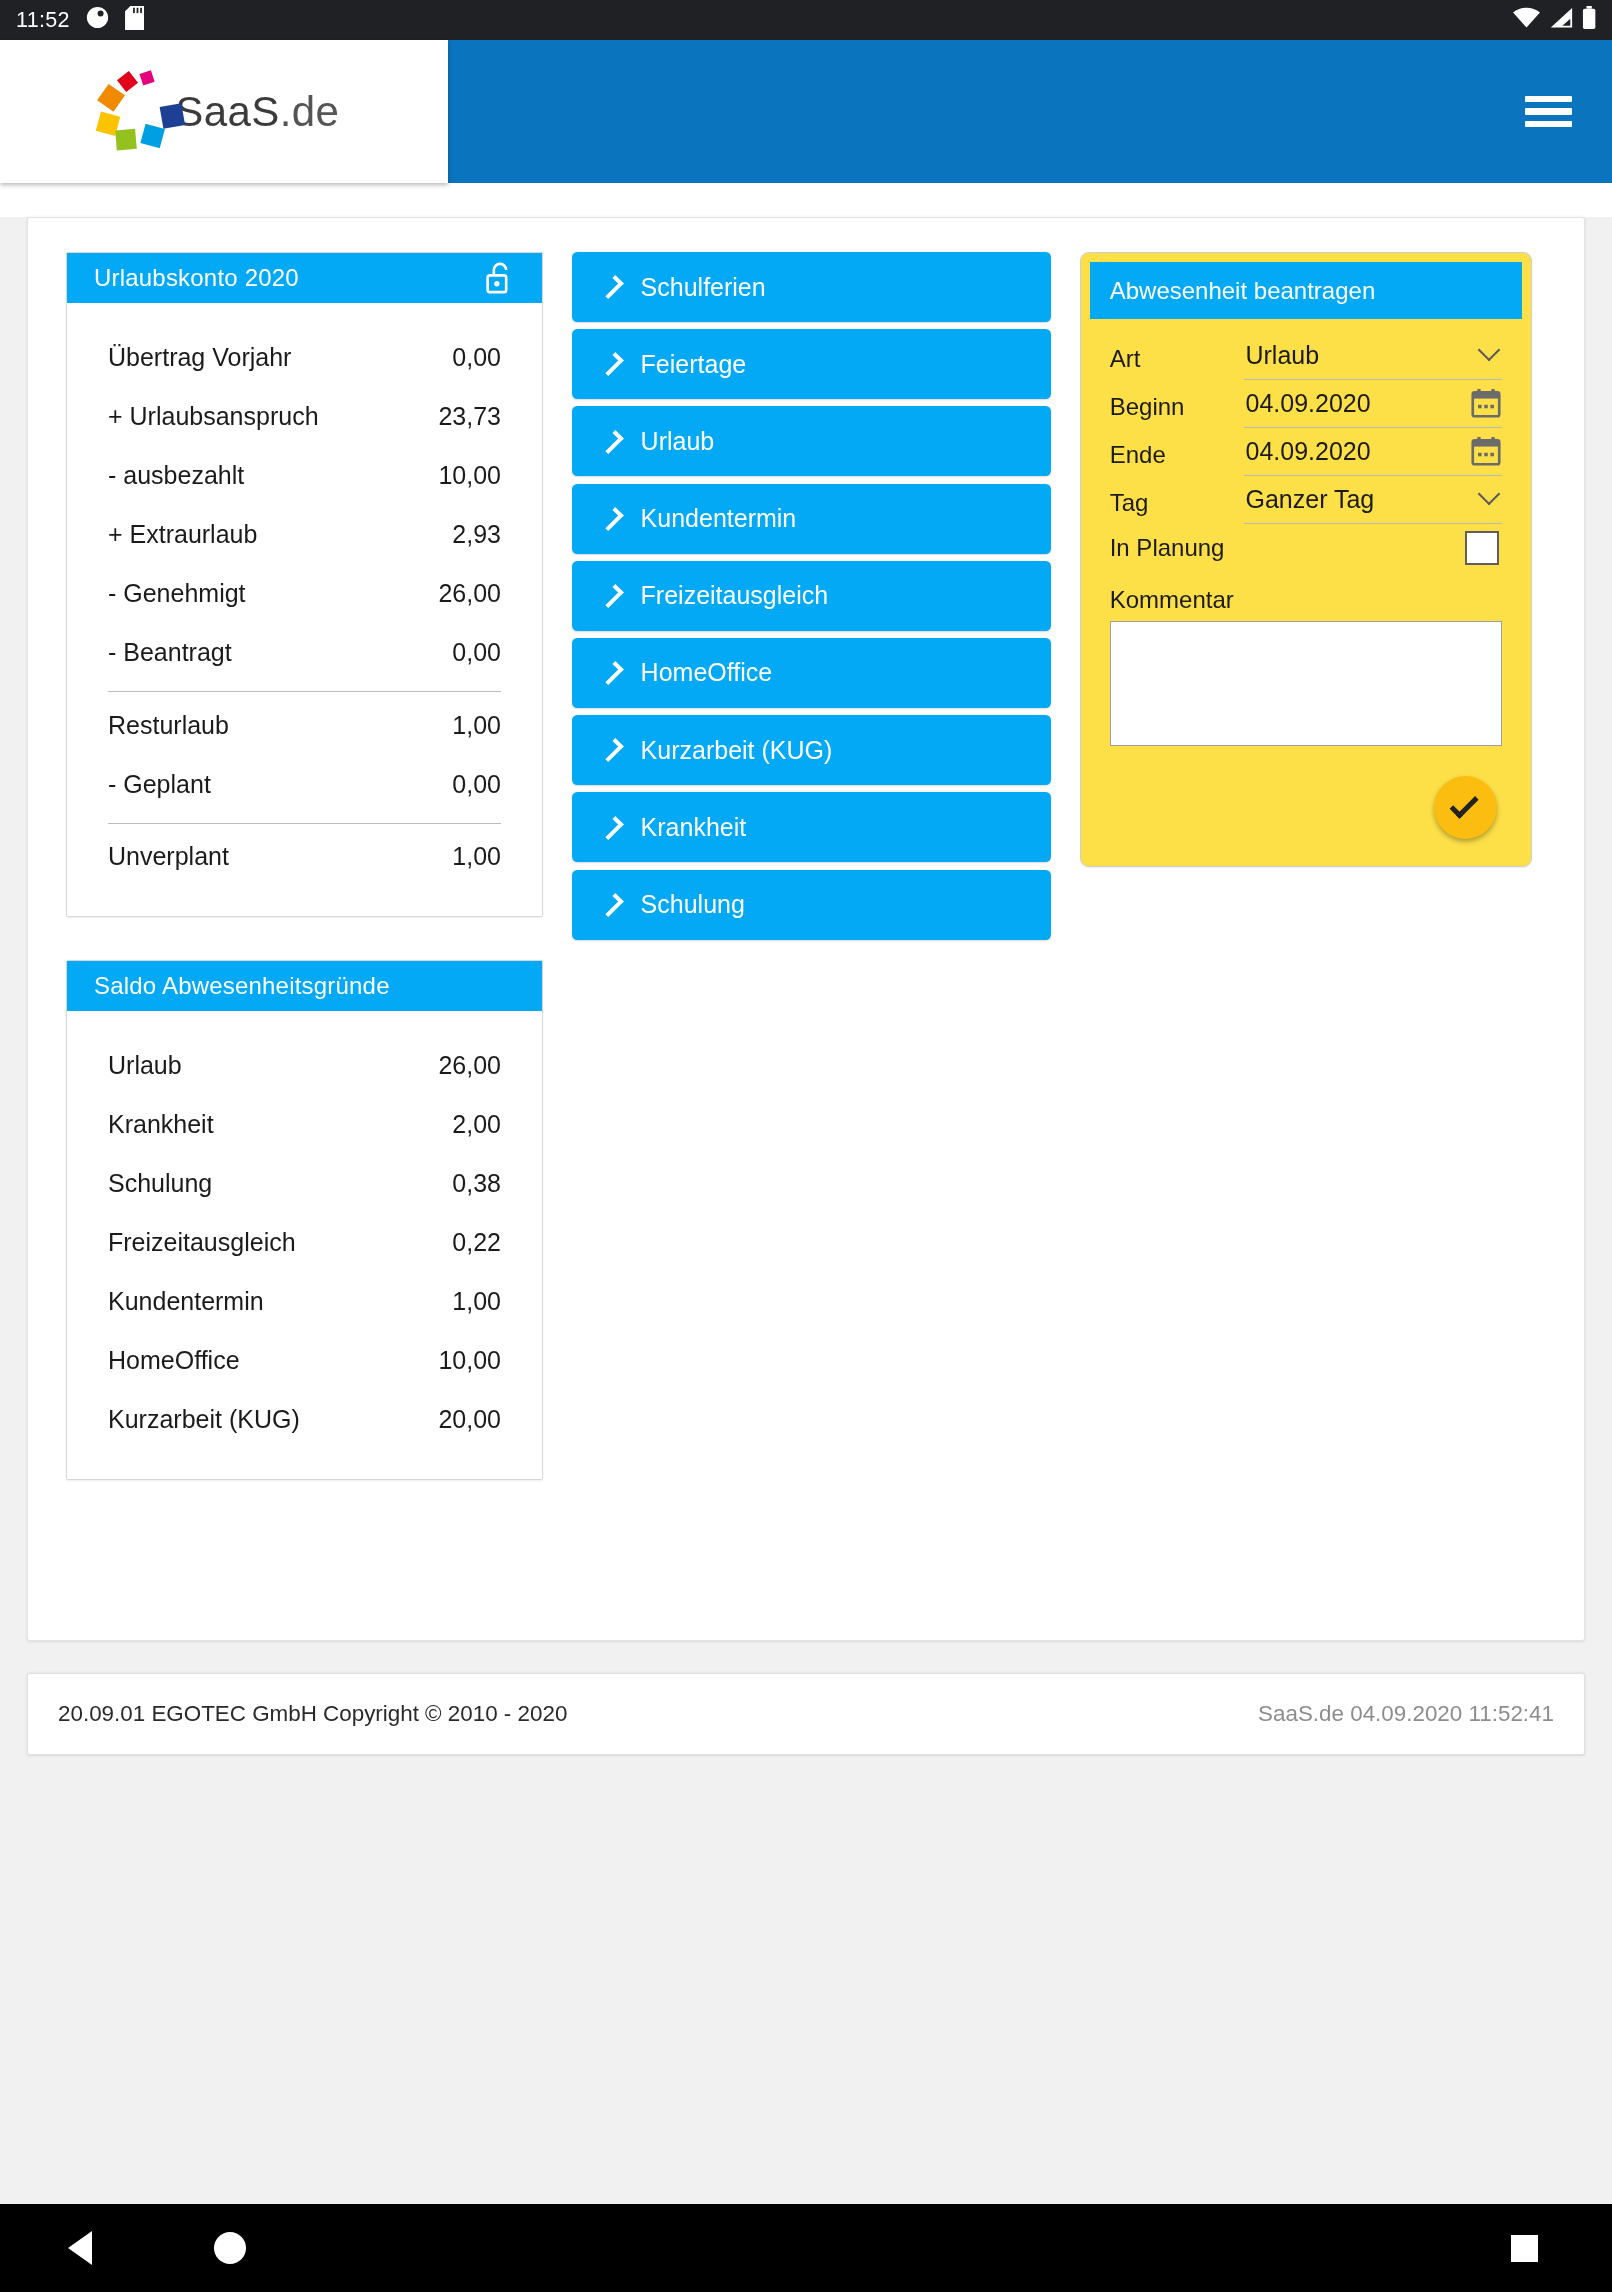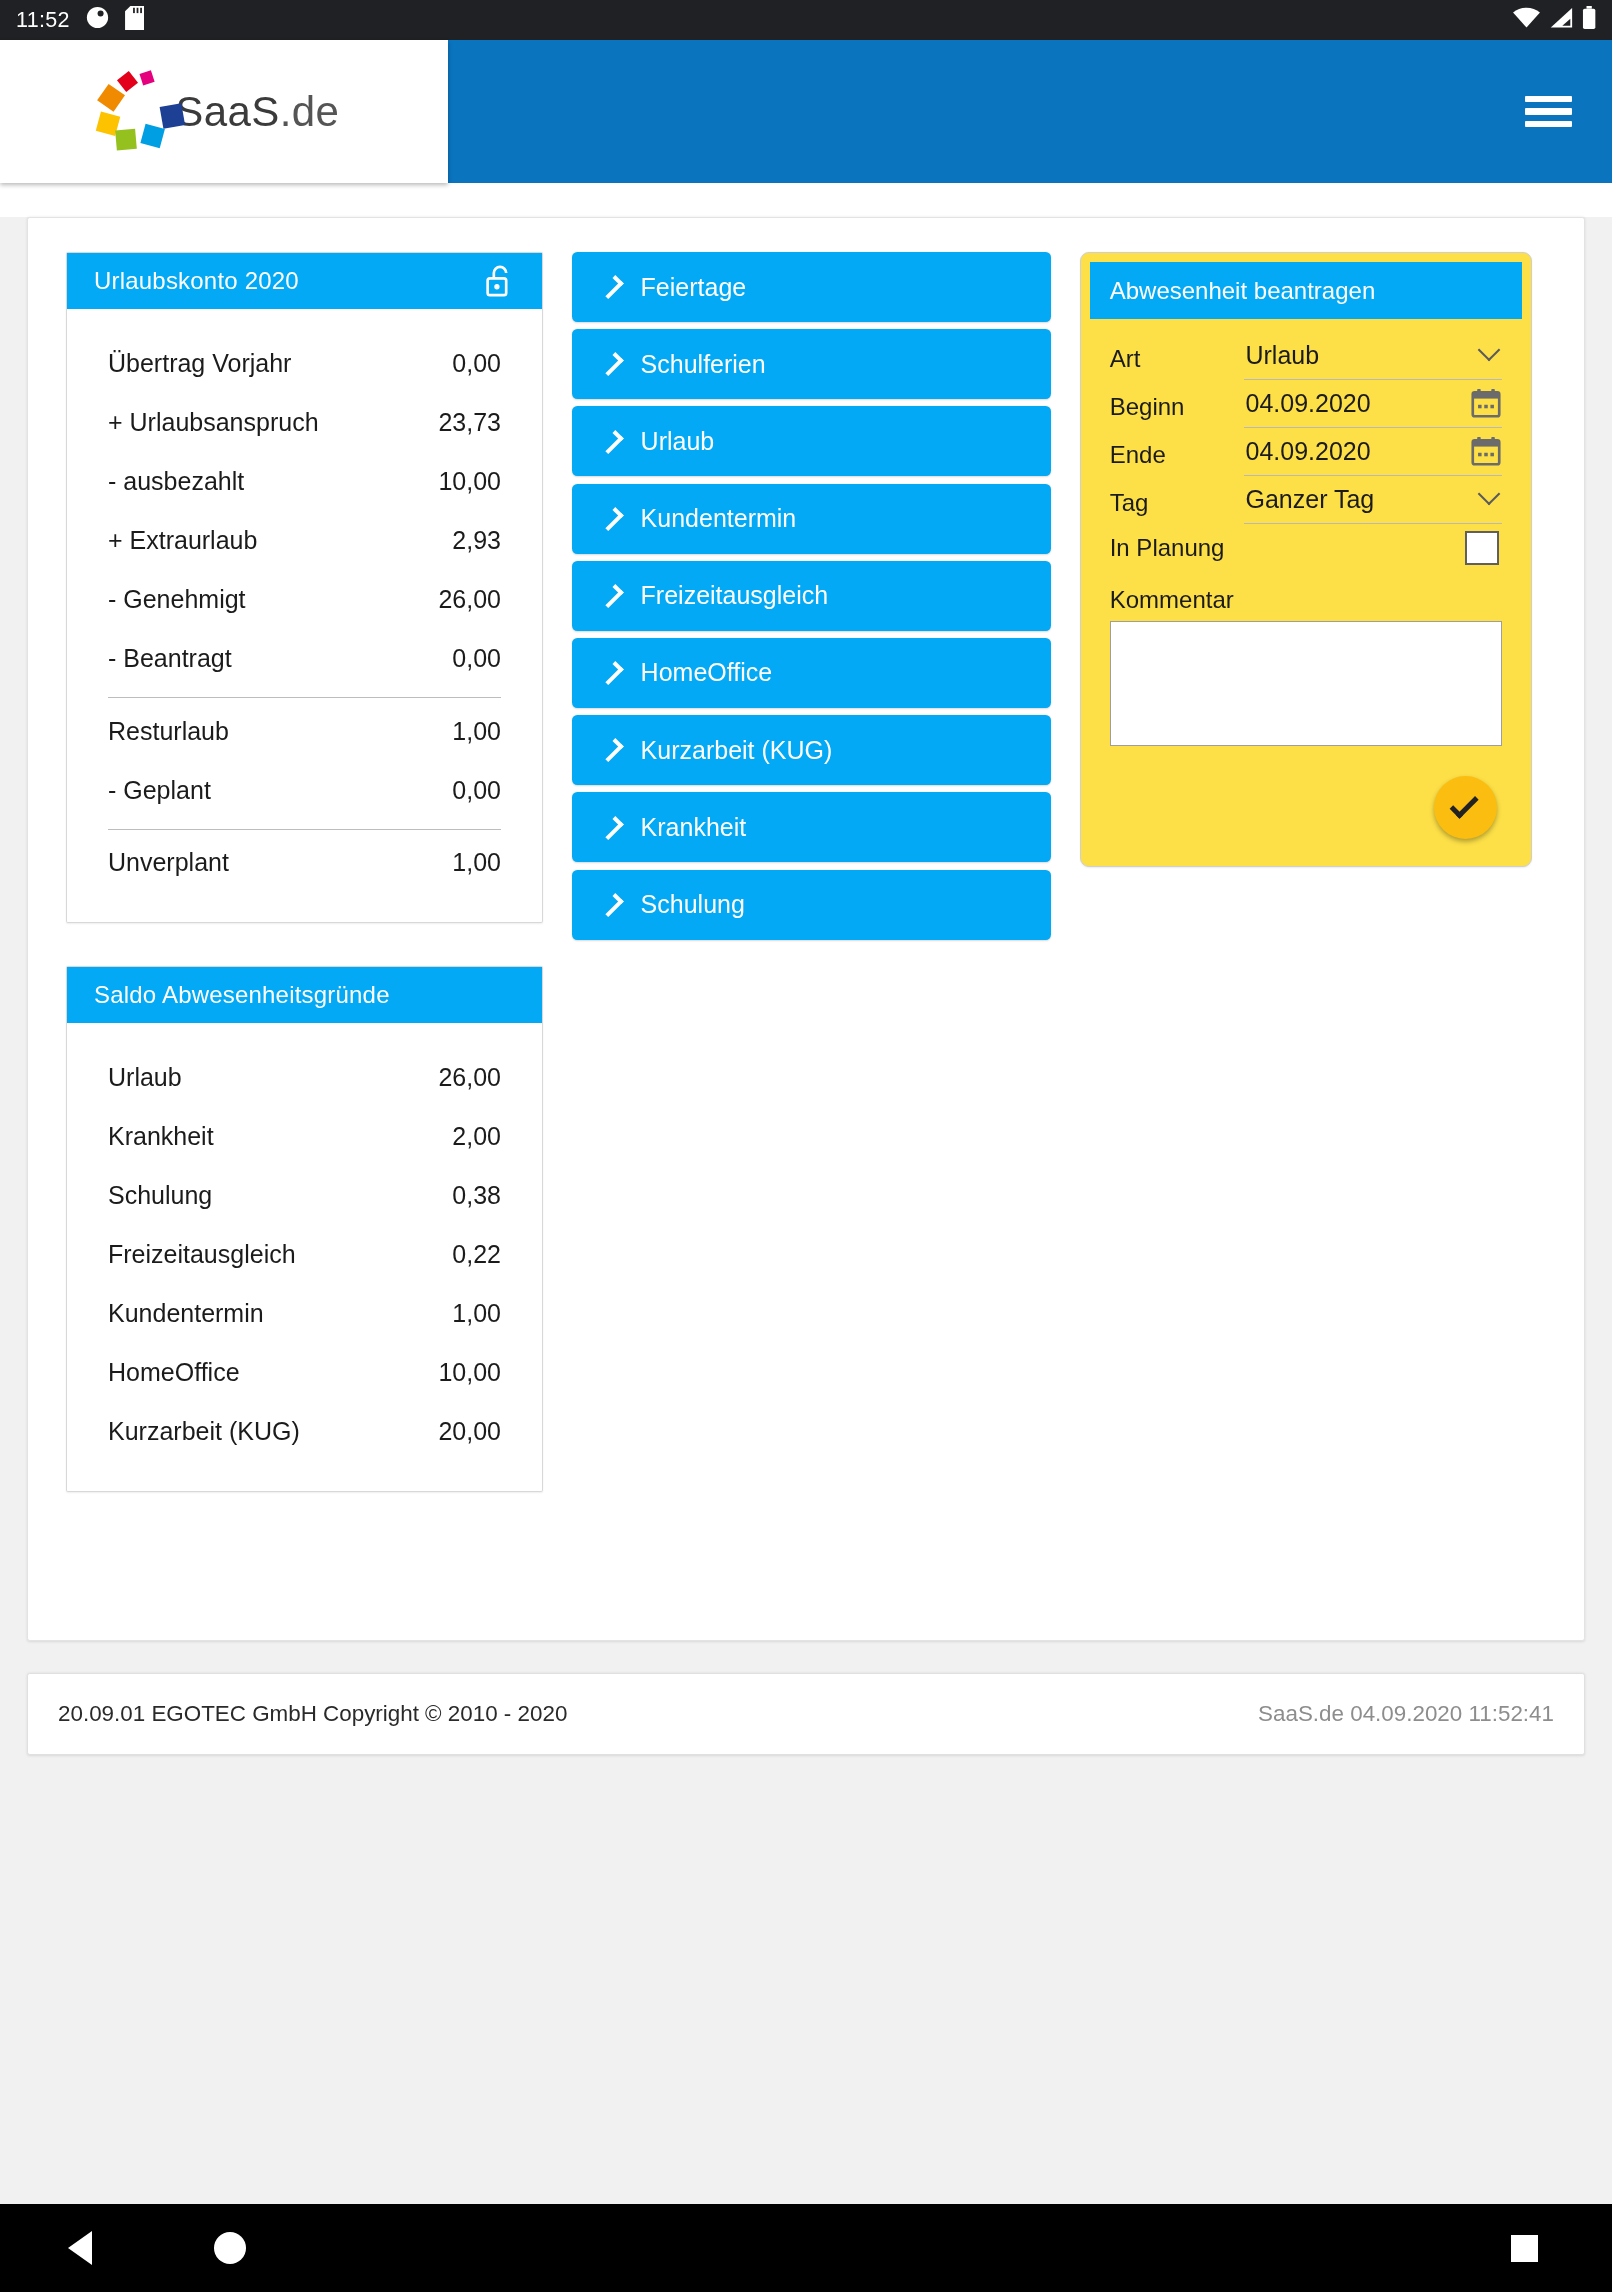--- a/index.html
+++ b/index.html
@@ -63,21 +63,21 @@
 
   
   .card {
     background: #fff;
     border: 0.9px solid #d8d8d8;
     border-radius: 1.8px;
     box-shadow: 0 0.9px 1.8px rgba(0,0,0,.07);
   }
   .card-head {
     background: #03a9f4; color: #fff;
-    height: 56px; display: flex; align-items: center;
+    height: 50px; display: flex; align-items: center;
     padding: 0 27px; font-size: 24px; letter-spacing: 0.2px;
   }
   .card-head .ch-title { flex: 1; }
   .lock-icon { width: 30px; height: 36px; }
 
   .card-body { padding: 25px 41px 30px 41px; }
   .row {
     display: flex; justify-content: space-between; align-items: baseline;
     font-size: 25px; color: #1b1b1b; padding: 15px 0;
   }
@@ -339,25 +339,25 @@
               </div>
           </div>
         </div>
 
       </div>
 
       <div class="col-mid">
         <div class="btn-list">
           <button class="nav-btn">
               <span class="chev"></span>
+              <span>Schulferien</span>
+            </button>
+          <button class="nav-btn">
+              <span class="chev"></span>
               <span>Feiertage</span>
-            </button>
-          <button class="nav-btn">
-              <span class="chev"></span>
-              <span>Schulferien</span>
             </button>
           <button class="nav-btn">
               <span class="chev"></span>
               <span>Urlaub</span>
             </button>
           <button class="nav-btn">
               <span class="chev"></span>
               <span>Kundentermin</span>
             </button>
           <button class="nav-btn">

